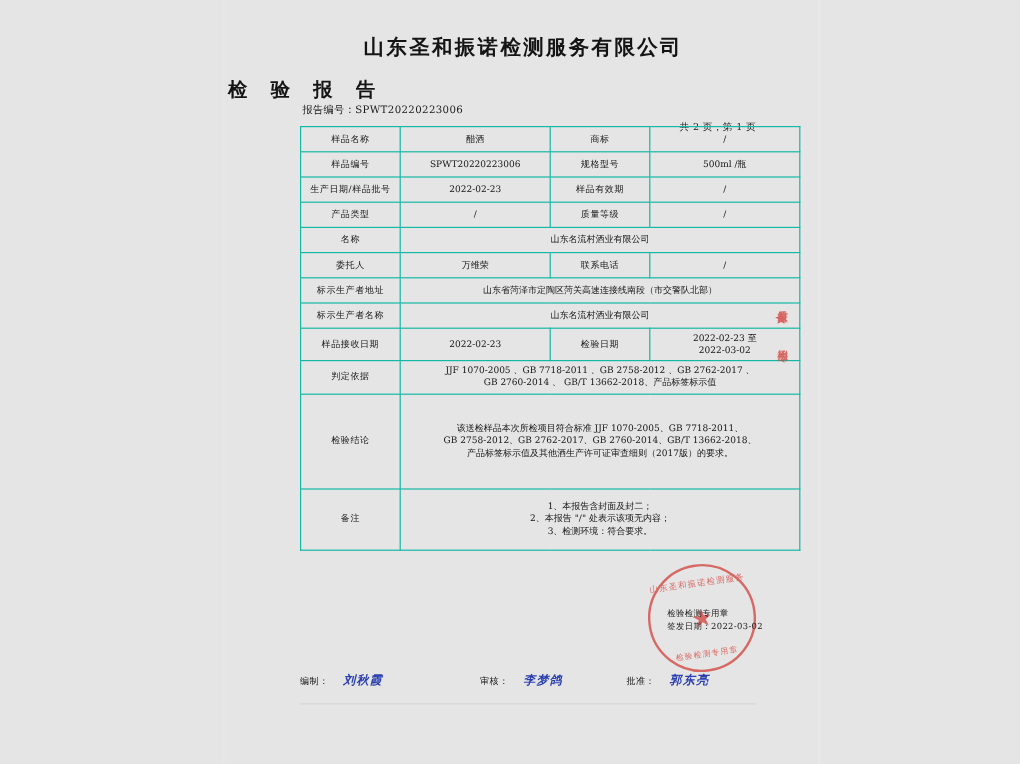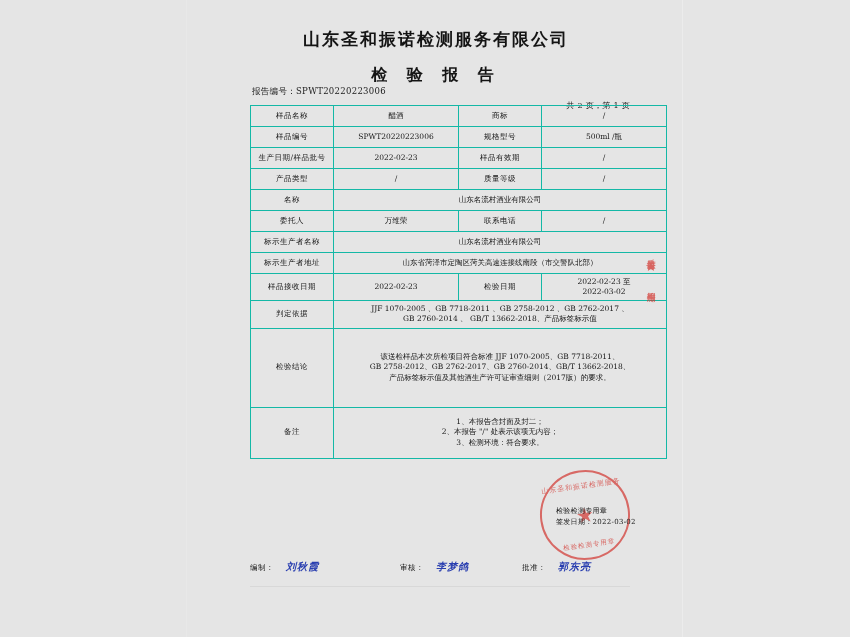--- a/index.html
+++ b/index.html
@@ -47,21 +47,21 @@
   .title-company {
     text-align: center;
     font-size: 17px;
     font-weight: bold;
     letter-spacing: 2px;
     margin-top: 28px;
     color: #141414;
     font-family: "DejaVu Serif", "Liberation Serif", serif;
   }
   .title-report {
-    text-align: center;
+    text-align: left;
     font-size: 16px;
     font-weight: bold;
     letter-spacing: 7px;
     margin-top: 14px;
     color: #141414;
   }
   .meta-row {
     position: relative;
     height: 16px;
     font-size: 8.5px;
@@ -286,26 +286,26 @@
           <td class="lbl">名称</td>
           <td class="wide" colspan="3">山东名流村酒业有限公司</td>
         </tr>
         <tr>
           <td class="lbl">委托人</td>
           <td class="val">万维荣</td>
           <td class="lbl2">联系电话</td>
           <td class="val2">/</td>
         </tr>
         <tr>
+          <td class="lbl">标示生产者地址</td>
+          <td class="wide" colspan="3">山东省菏泽市定陶区菏关高速连接线南段（市交警队北部）</td>
+        </tr>
+        <tr>
           <td class="lbl">标示生产者名称</td>
           <td class="wide" colspan="3">山东名流村酒业有限公司</td>
-        </tr>
-        <tr>
-          <td class="lbl">标示生产者地址</td>
-          <td class="wide" colspan="3">山东省菏泽市定陶区菏关高速连接线南段（市交警队北部）</td>
         </tr>
 
         <tr>
           <td class="lbl">样品接收日期</td>
           <td class="val">2022-02-23</td>
           <td class="lbl2">检验日期</td>
           <td class="val2 two-line">2022-02-23 至
 2022-03-02</td>
         </tr>
 

